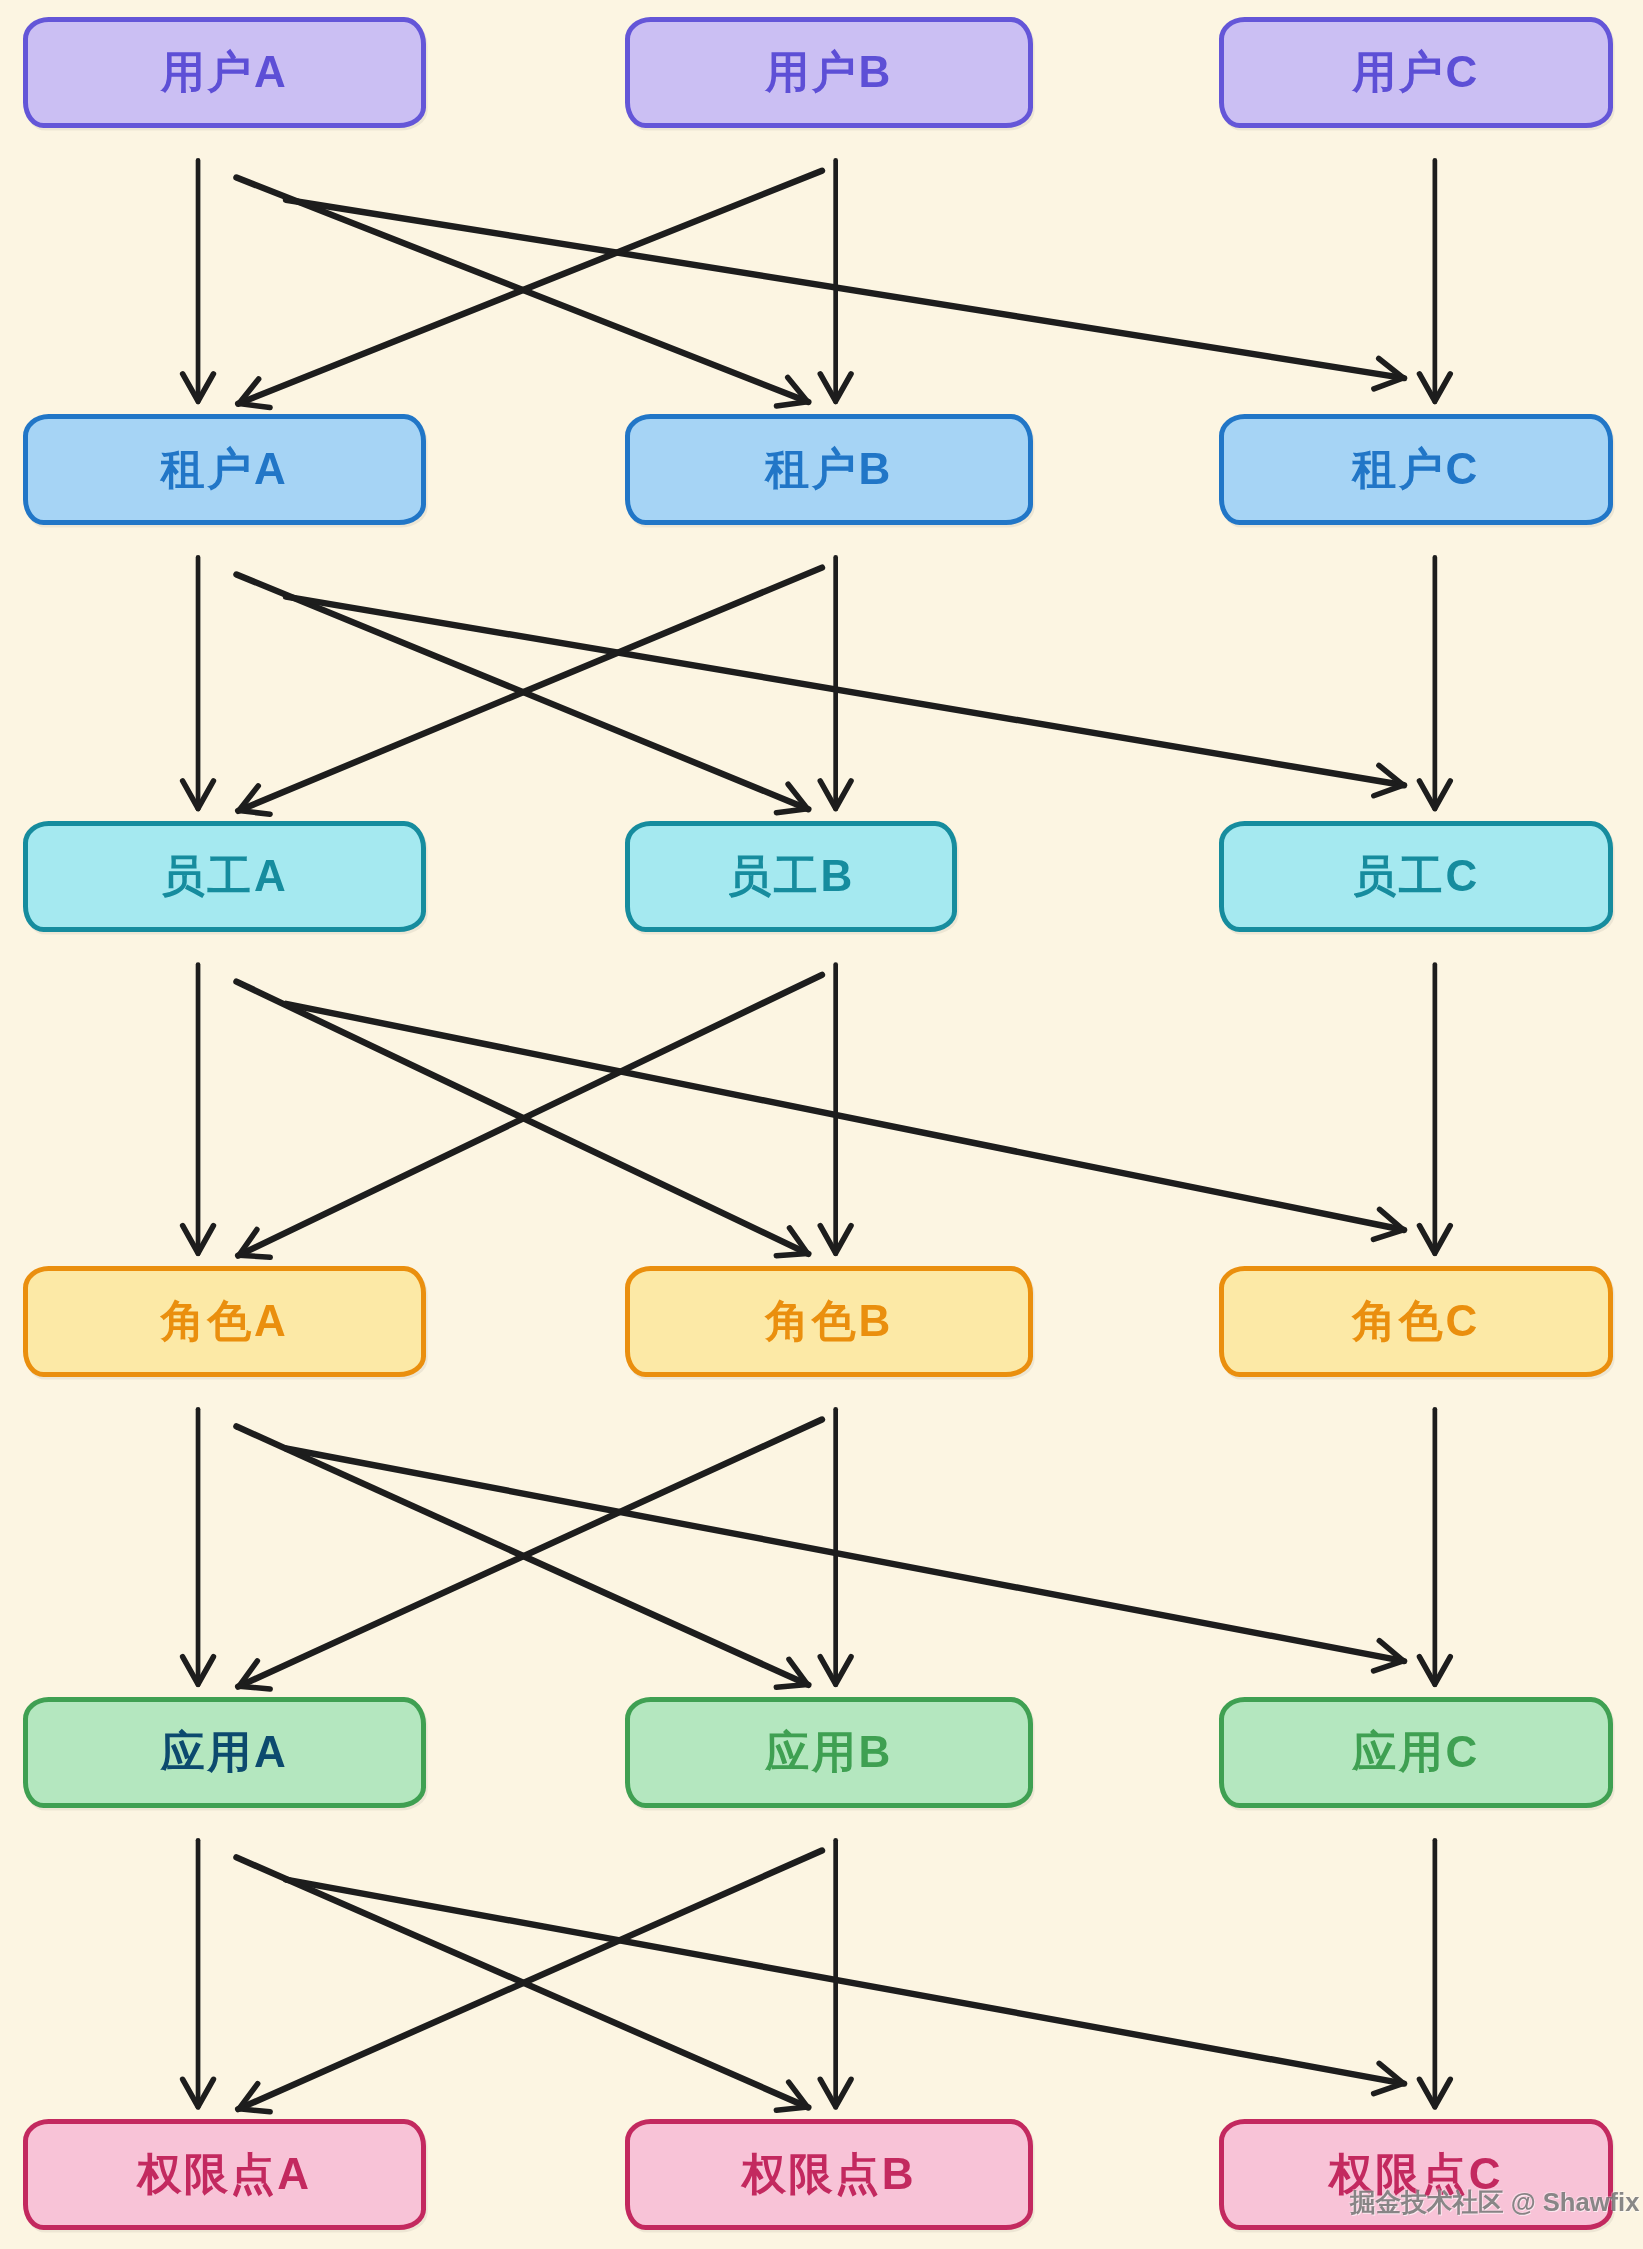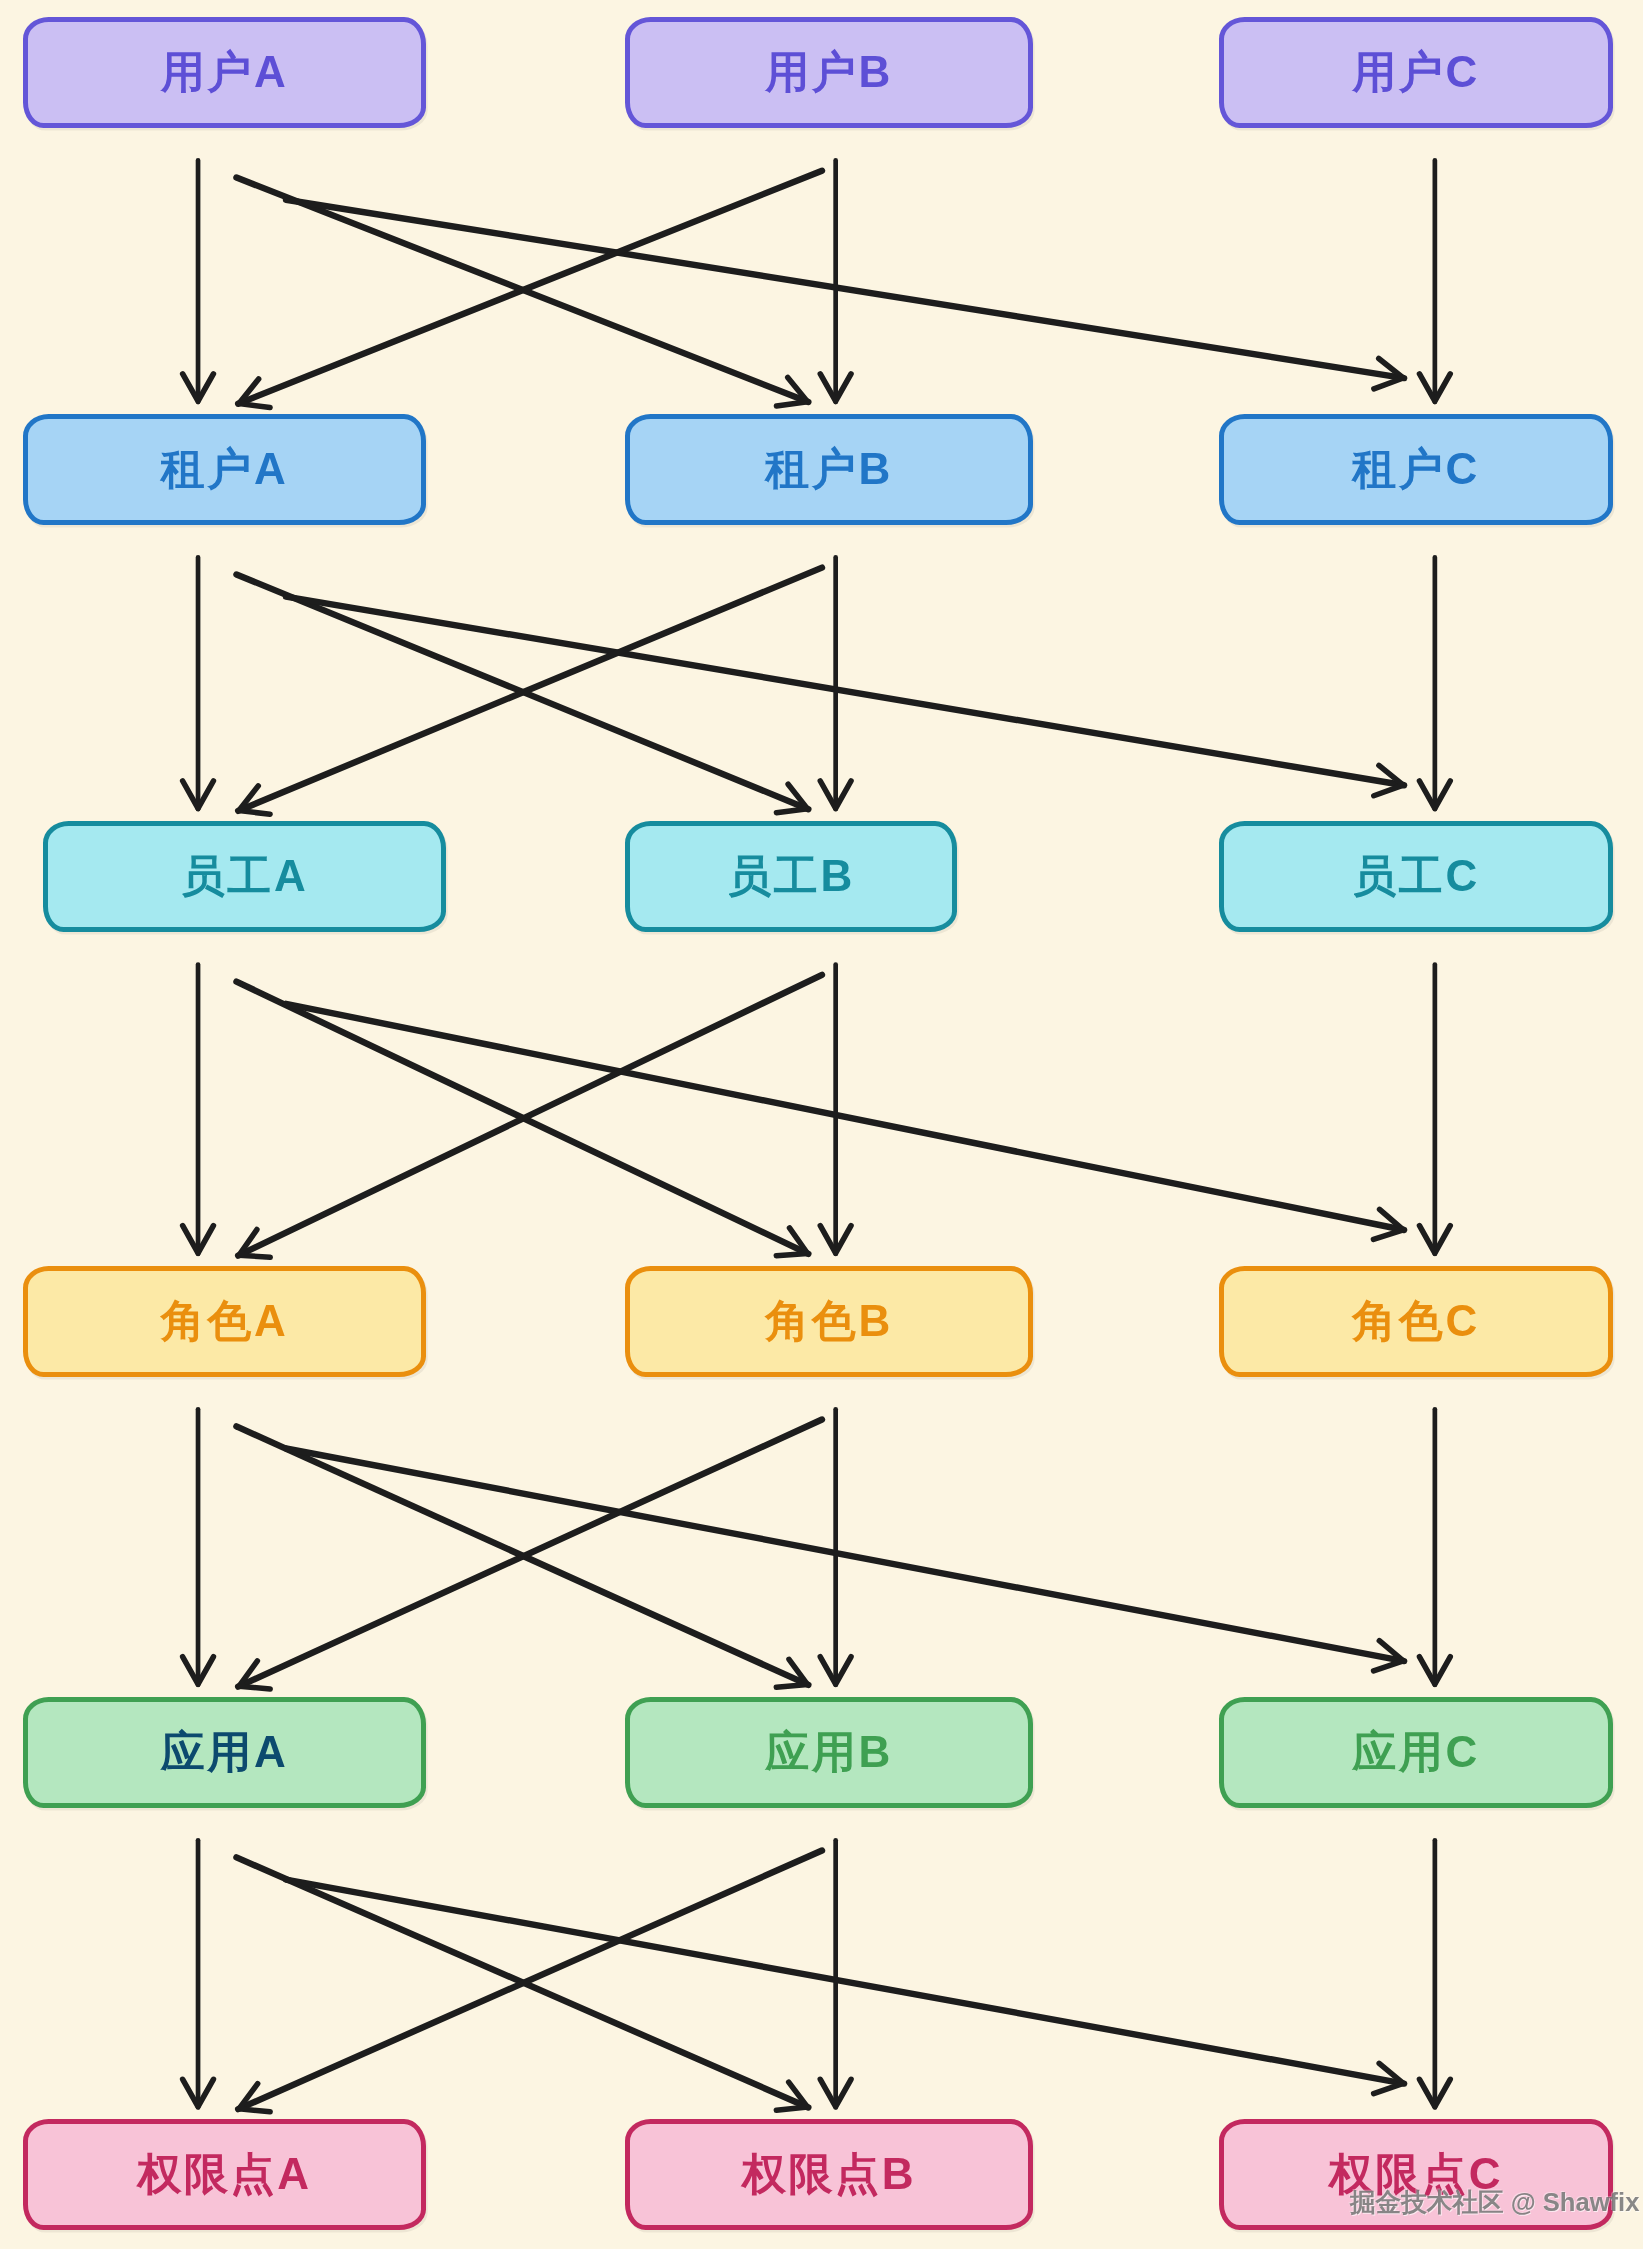--- a/index.html
+++ b/index.html
@@ -76,21 +76,21 @@
   </svg>
 
   <div class="node" style="left: 23px; top: 17px; width: 403px; height: 111px; background: rgb(203, 191, 243); border-color: rgb(100, 86, 216); color: rgb(93, 79, 214);">用户A</div>
   <div class="node" style="left: 625px; top: 17px; width: 408px; height: 111px; background: rgb(203, 191, 243); border-color: rgb(100, 86, 216); color: rgb(93, 79, 214);">用户B</div>
   <div class="node" style="left: 1219px; top: 17px; width: 394px; height: 111px; background: rgb(203, 191, 243); border-color: rgb(100, 86, 216); color: rgb(93, 79, 214);">用户C</div>
 
   <div class="node" style="left: 23px; top: 414px; width: 403px; height: 111px; background: rgb(166, 212, 245); border-color: rgb(33, 118, 199); color: rgb(33, 118, 199);">租户A</div>
   <div class="node" style="left: 625px; top: 414px; width: 408px; height: 111px; background: rgb(166, 212, 245); border-color: rgb(33, 118, 199); color: rgb(33, 118, 199);">租户B</div>
   <div class="node" style="left: 1219px; top: 414px; width: 394px; height: 111px; background: rgb(166, 212, 245); border-color: rgb(33, 118, 199); color: rgb(33, 118, 199);">租户C</div>
 
-  <div class="node" style="left: 23px; top: 821px; width: 403px; height: 111px; background: rgb(165, 233, 240); border-color: rgb(22, 140, 158); color: rgb(22, 140, 158); margin-left: 20px;">员工A</div>
+  <div class="node" style="left: 23px; top: 821px; width: 403px; height: 111px; background: rgb(165, 233, 240); border-color: rgb(22, 140, 158); color: rgb(22, 140, 158);">员工A</div>
   <div class="node" style="left: 625px; top: 821px; width: 332px; height: 111px; background: rgb(165, 233, 240); border-color: rgb(22, 140, 158); color: rgb(22, 140, 158);">员工B</div>
   <div class="node" style="left: 1219px; top: 821px; width: 394px; height: 111px; background: rgb(165, 233, 240); border-color: rgb(22, 140, 158); color: rgb(22, 140, 158);">员工C</div>
 
   <div class="node" style="left: 23px; top: 1266px; width: 403px; height: 111px; background: rgb(252, 233, 166); border-color: rgb(234, 143, 14); color: rgb(234, 143, 14);">角色A</div>
   <div class="node" style="left: 1219px; top: 1266px; width: 394px; height: 111px; background: rgb(252, 233, 166); border-color: rgb(234, 143, 14); color: rgb(234, 143, 14);">角色C</div>
   <div class="node" style="left: 625px; top: 1266px; width: 408px; height: 111px; background: rgb(252, 233, 166); border-color: rgb(234, 143, 14); color: rgb(234, 143, 14);">角色B</div>
 
   <div class="node" style="left: 23px; top: 1697px; width: 403px; height: 111px; background: rgb(180, 231, 191); border-color: rgb(63, 160, 82); color: #0c4a6e;">应用A</div>
   <div class="node" style="left: 625px; top: 1697px; width: 408px; height: 111px; background: rgb(180, 231, 191); border-color: rgb(63, 160, 82); color: rgb(63, 160, 82); text-align: center;">应用B</div>
   <div class="node" style="left: 1219px; top: 1697px; width: 394px; height: 111px; background: rgb(180, 231, 191); border-color: rgb(63, 160, 82); color: rgb(63, 160, 82);">应用C</div>

